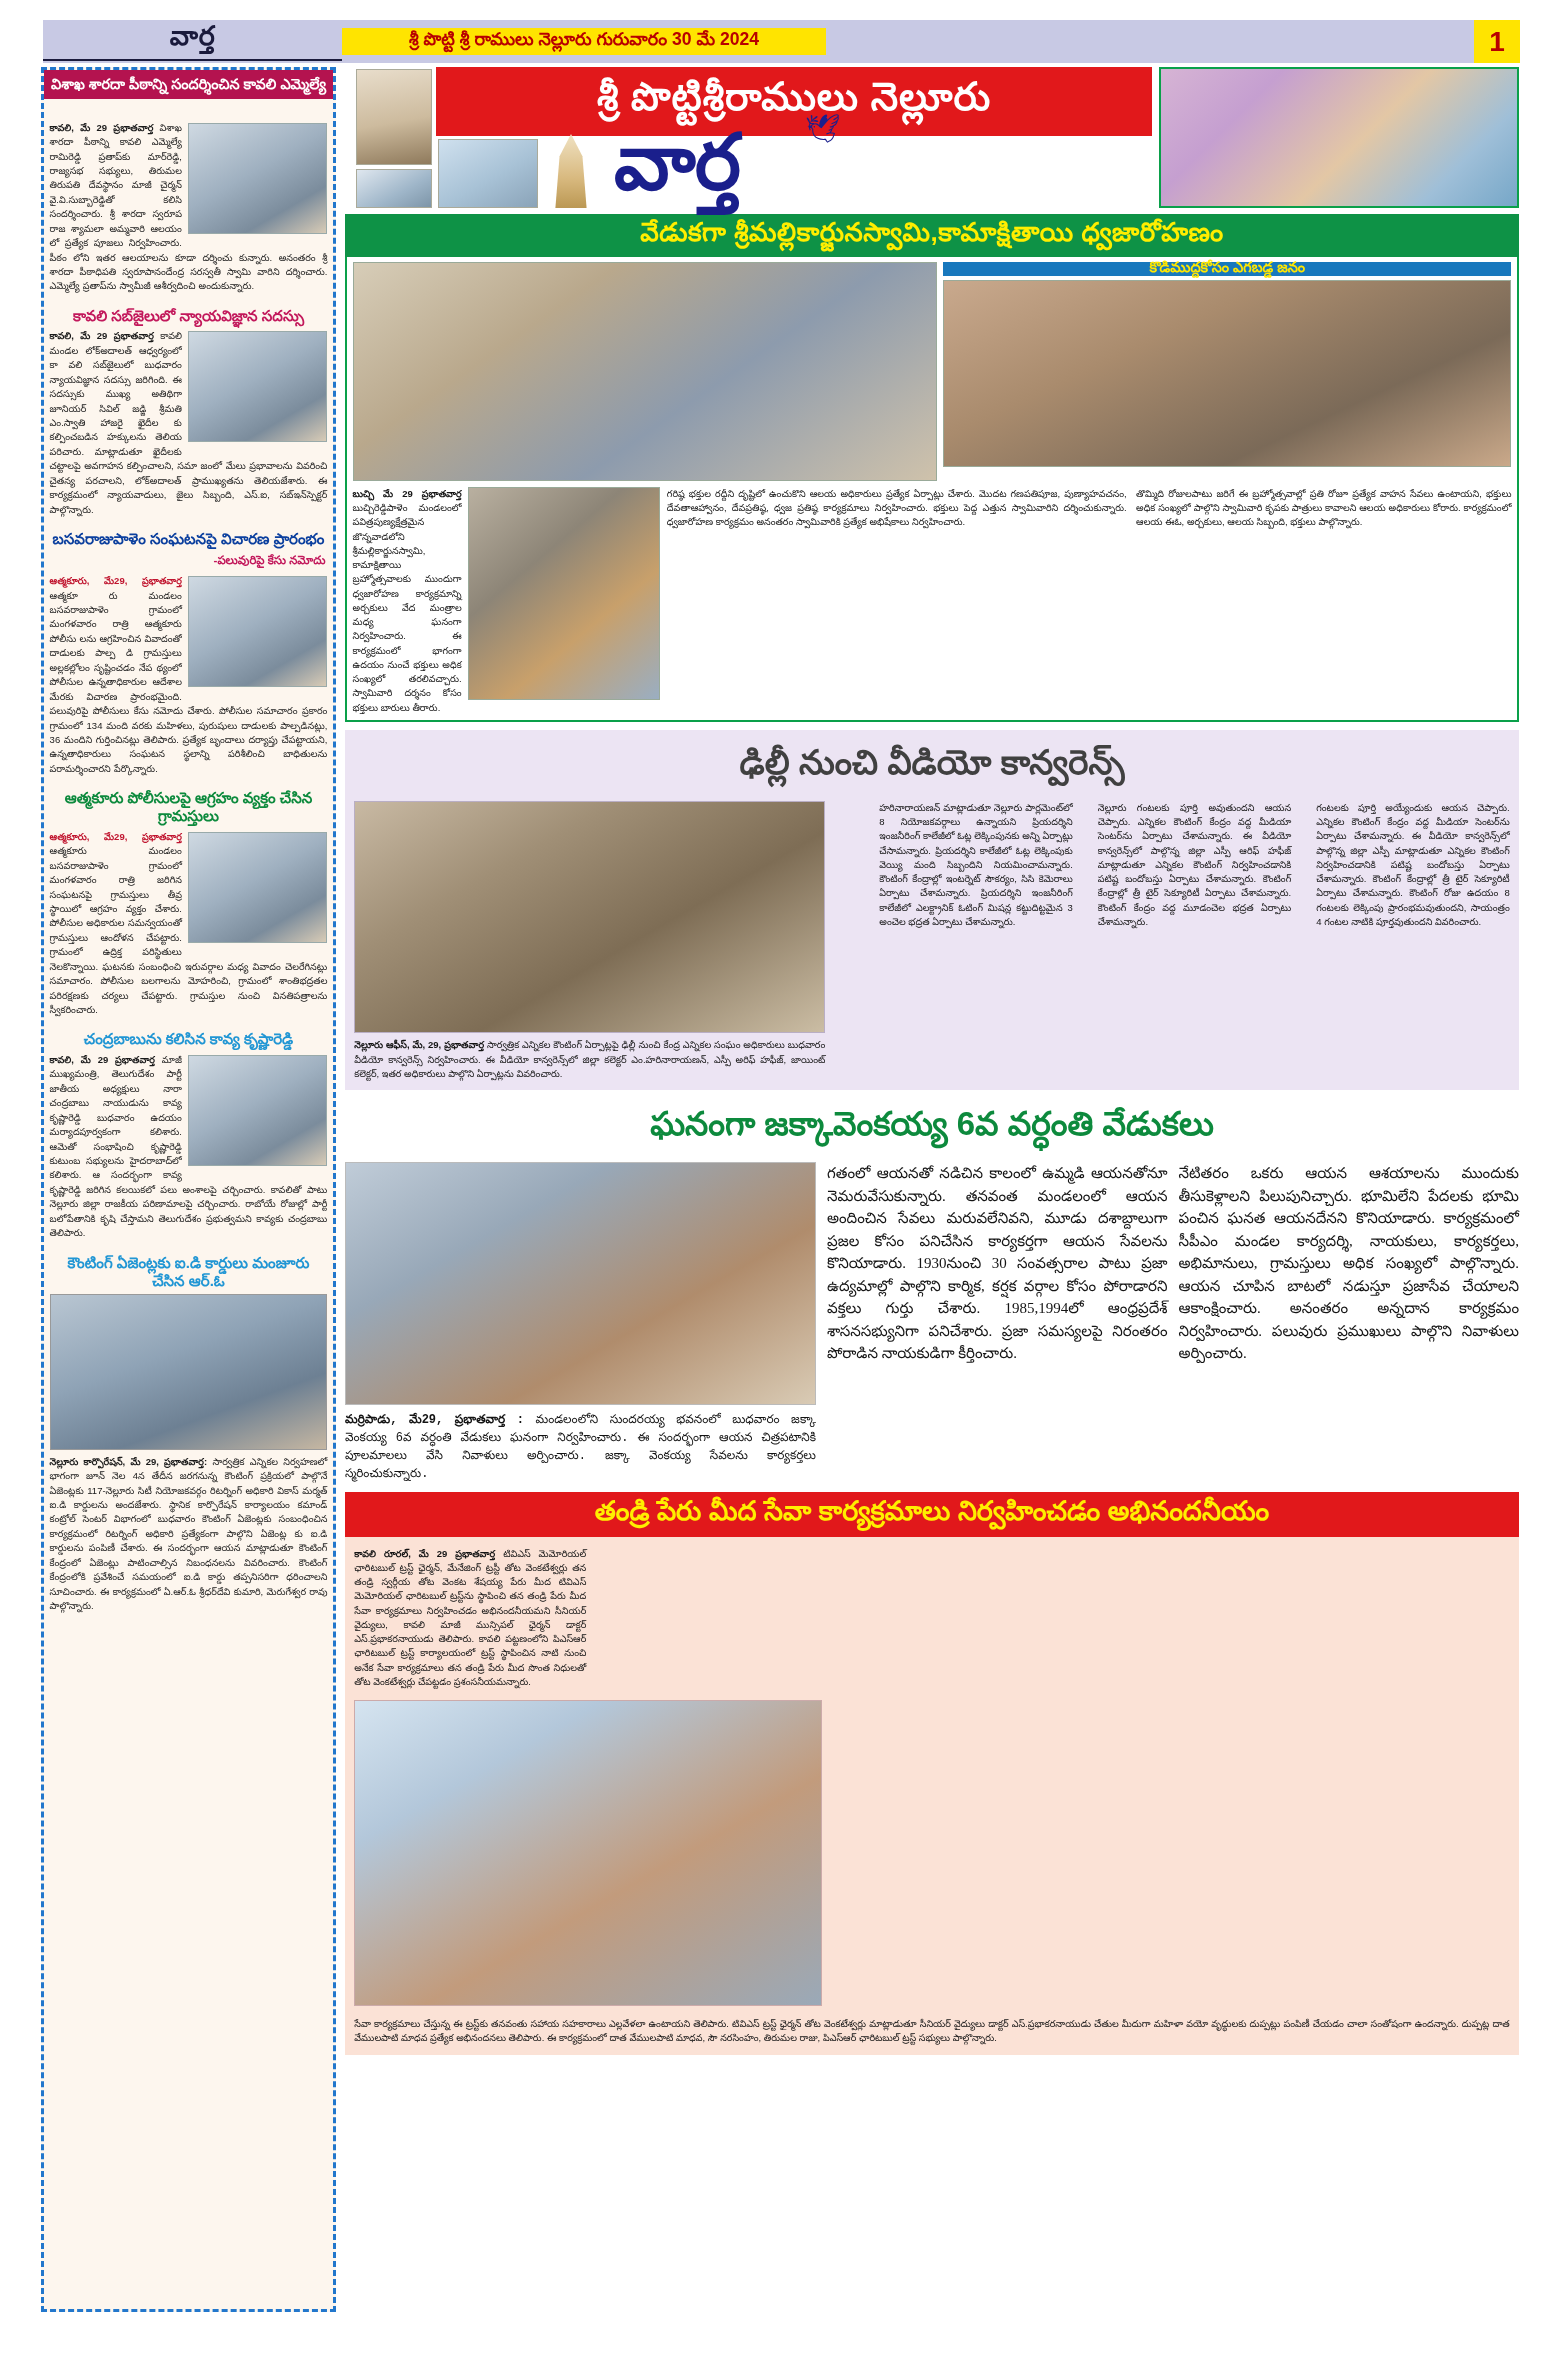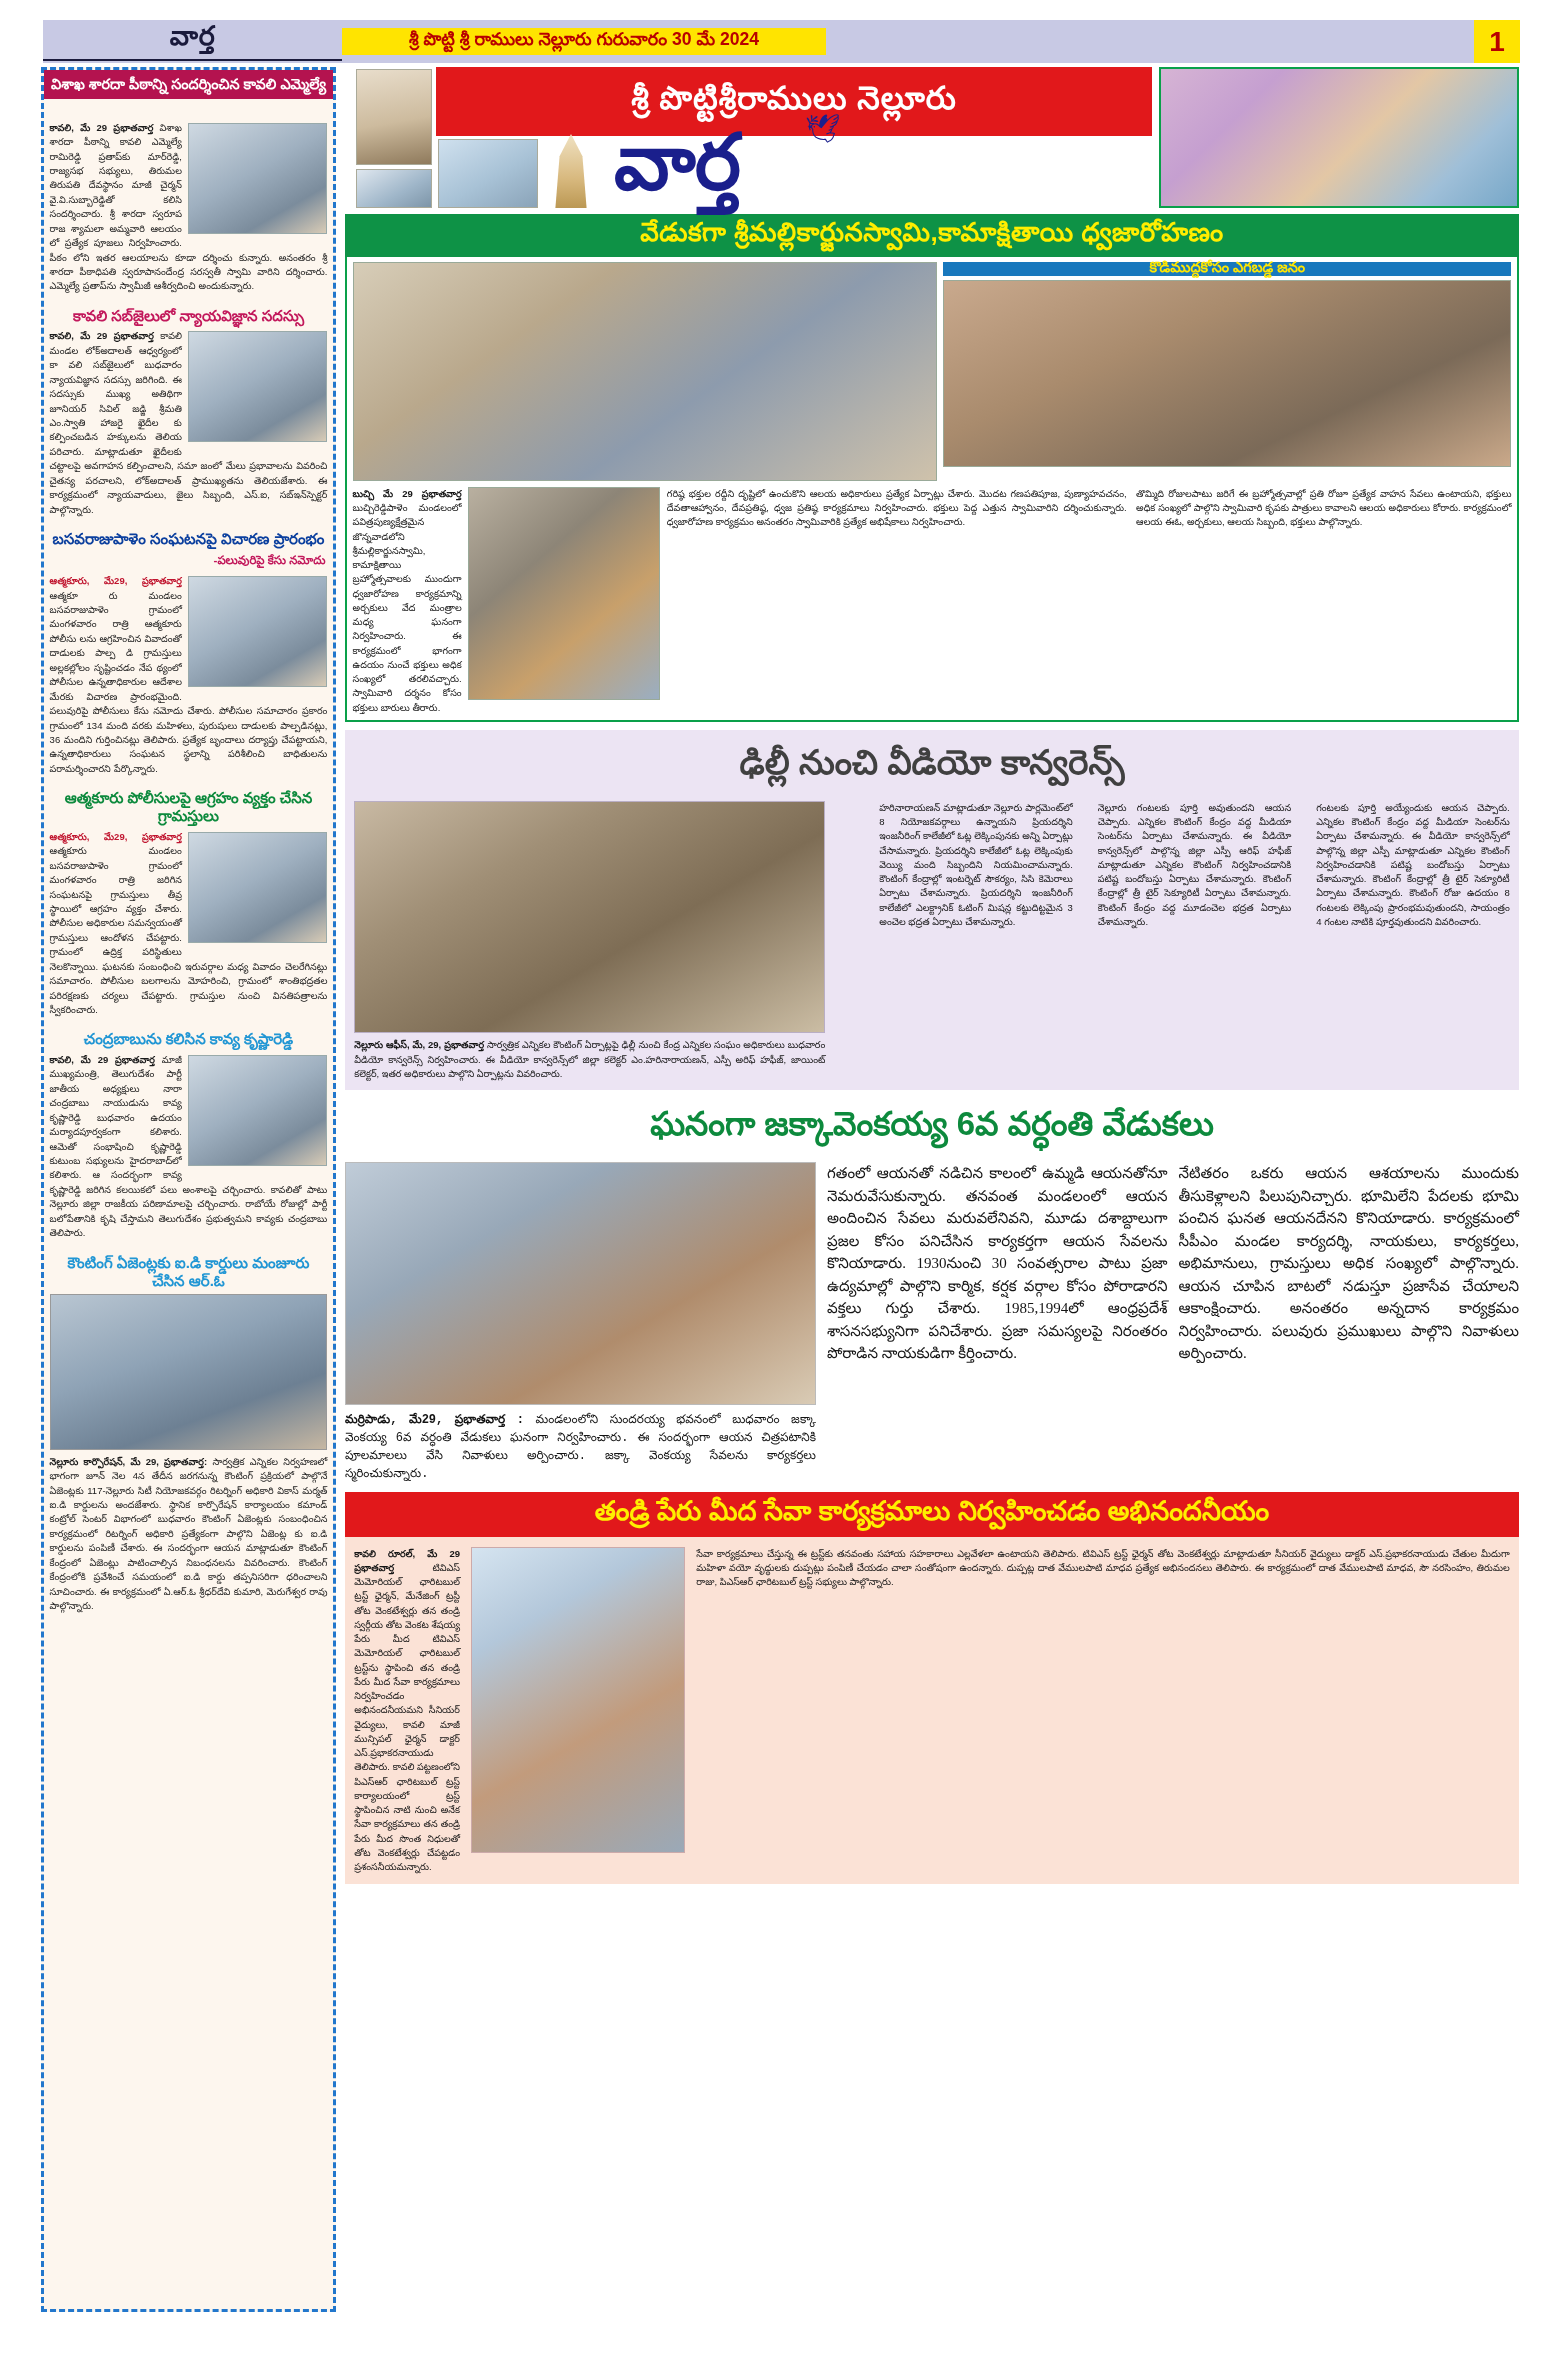--- a/index.html
+++ b/index.html
@@ -141,21 +141,21 @@
     width: 807px;
     position: relative;
     background: #ffffff;
   }
   .mh-redband {
     position: absolute;
     left: 91px; top: 0;
     width: 716px; height: 69px;
     background: #e1181b;
     color: #ffffff;
-    font-size: 32px;
+    font-size: 39px;
     font-weight: bold;
     display: flex; align-items: center; justify-content: center;
     letter-spacing: 0.9px;
   }
   .mh-portrait {
     position: absolute;
     left: 11px; top: 1.9px;
     width: 76px; height: 96px;
     background: linear-gradient(170deg,#e8ddcb 0%,#cdbb9e 55%,#8f7a5c 100%);
     border: 0.9px solid #aa9;
@@ -327,21 +327,21 @@
     background: #e1181b;
     color: #ffee00;
     font-size: 27px;
     font-weight: bold;
     display: flex; align-items: center; justify-content: center;
   }
   .red-section {
     background: #fbe2d6;
     padding: 9.3px;
   }
-  .rs-row { display:flex; gap: 11px; }
+  .rs-row { display:flex; gap: 11px; flex-direction: column; }
   .rs-colL { width: 232px; }
   .rs-photo {
     width: 468px; height: 306px;
     background: linear-gradient(150deg,#d5e4f0 0%,#b3c7da 25%,#c29b7c 60%,#9aa9b8 100%);
     border: 0.9px solid #caa;
   }
   .rs-colR { flex: 1 1 auto; display:flex; gap: 11px; }
   .rs-body {
     font-size: 9.5px; line-height: 1.5;
     text-align: justify; color: #141414; flex: 1 1 0;

